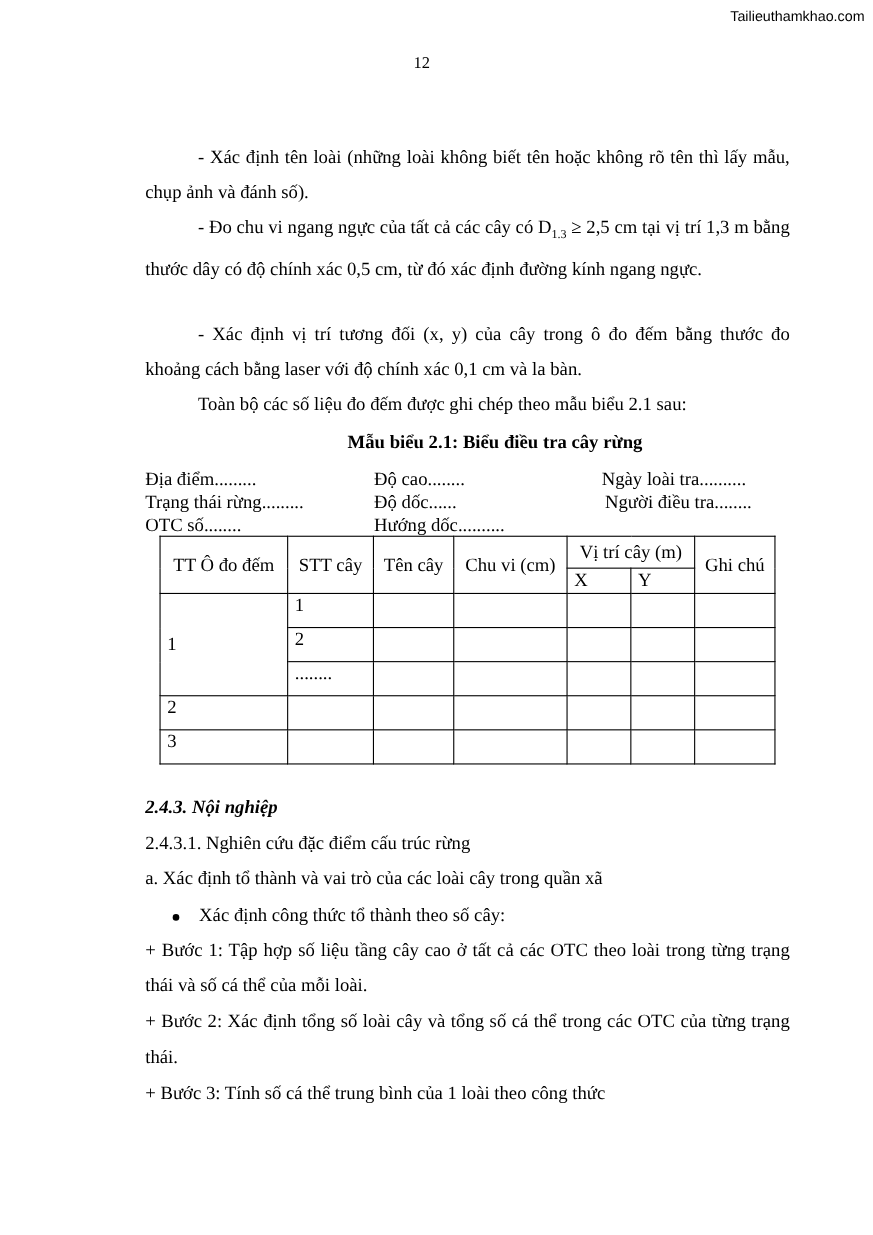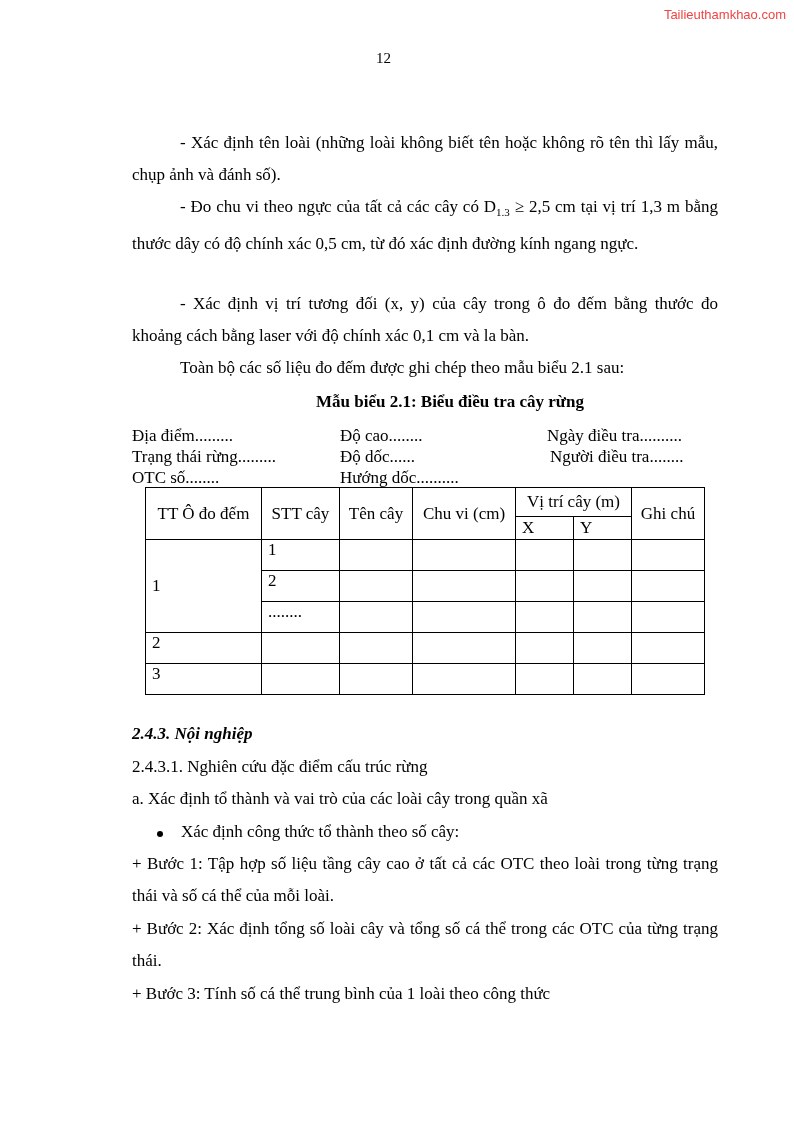--- a/index.html
+++ b/index.html
@@ -1,19 +1,19 @@
 <!DOCTYPE html>
 <html><head>
 <meta charset="utf-8">
 <style>
   html, body { margin:0; padding:0; background:#fff; }
   body { width:794px; height:1123px; position:relative; overflow:hidden;
          font-family:"Liberation Serif", "DejaVu Serif", serif; color:#000; }
   .watermark { position:absolute; right:8px; top:7px; font-family:"Liberation Sans", sans-serif;
-               font-size:13px; color:#ef4444; }
+               font-size:13px; color:#000000; }
   .page-num { position:absolute; left:0; width:767px; top:50px; text-align:center; font-size:15px; }
   .content { position:absolute; left:132px; width:586px; top:0; }
   .p { position:absolute; left:0; width:586px; font-size:17px; line-height:32px; text-align:justify; }
   .ind { text-indent:48px;font-family:Liberation Serif, serif; }
   .caption { position:absolute; left:0; width:636px; text-align:center; font-weight:bold; font-size:17px; }
   .form-row { position:absolute; left:0; font-size:17px; line-height:21px; white-space:nowrap; }
   .form-row span { position:absolute; top:0; }
   table.survey { position:absolute; left:145px; top:487px; border-collapse:collapse;
                  font-size:17px; }
   table.survey td { border:1px solid #000; padding:0 6px; height:30px; vertical-align:top; }
@@ -24,29 +24,29 @@
   .bullet .dot { position:absolute; left:25px; top:9px; width:6px; height:6px; border-radius:50%; background:#000; }
 </style>
 </head>
 <body>
 
 <div class="watermark">Tailieuthamkhao.com</div>
 <div class="page-num">12</div>
 
 <div class="content">
   <div class="p ind" style="top:127px">- Xác định tên loài (những loài không biết tên hoặc không rõ tên thì lấy mẫu, chụp ảnh và đánh số).</div>
-  <div class="p ind" style="top:191px"><span>- Đo chu vi theo ngực của tất cả các cây có D</span><sub style="font-size:11px">1.3</sub><span> ≥ 2,5 cm tại vị trí 1,3 m bằng thước dây có độ chính xác 0,5 cm, từ đó xác định đường kính ngang ngực.</span></div>
+  <div class="p ind" style="top:191px"><span>- Đo chu vi ngang ngực của tất cả các cây có D</span><sub style="font-size:11px">1.3</sub><span> ≥ 2,5 cm tại vị trí 1,3 m bằng thước dây có độ chính xác 0,5 cm, từ đó xác định đường kính ngang ngực.</span></div>
   <div class="p ind" style="top:288px">- Xác định vị trí tương đối (x, y) của cây trong ô đo đếm bằng thước đo khoảng cách bằng laser với độ chính xác 0,1 cm và la bàn.</div>
   <div class="p ind" style="top:352px">Toàn bộ các số liệu đo đếm được ghi chép theo mẫu biểu 2.1 sau:</div>
   <div class="caption" style="top:392px; left:0; width:636px">Mẫu biểu 2.1: Biểu điều tra cây rừng</div>
 
   <div class="form-row" style="top:425px">
     <span style="left:0">Địa điểm.........</span>
     <span style="left:208px">Độ cao........</span>
-    <span style="left:415px">Ngày điều tra..........</span>
+    <span style="left:415px">Ngày loài tra..........</span>
   </div>
   <div class="form-row" style="top:446px">
     <span style="left:0">Trạng thái rừng.........</span>
     <span style="left:208px">Độ dốc......</span>
     <span style="left:418px">Người điều tra........</span>
   </div>
   <div class="form-row" style="top:467px">
     <span style="left:0">OTC số........</span>
     <span style="left:208px">Hướng dốc..........</span>
   </div>

